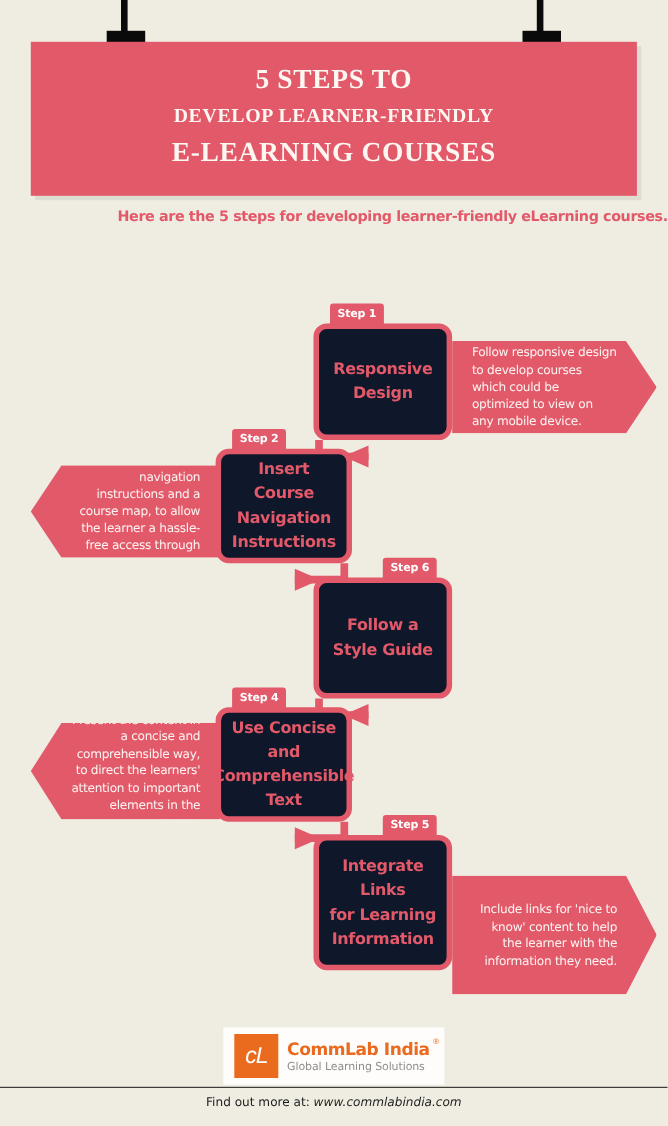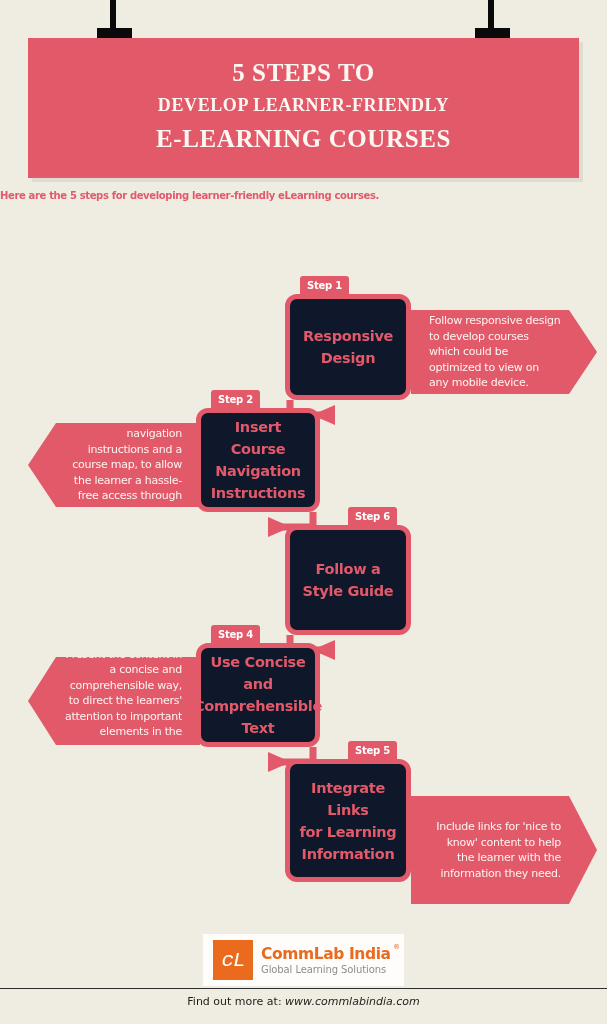--- a/index.html
+++ b/index.html
@@ -57,23 +57,23 @@
     line-height: 33px;
     letter-spacing: 0.6px;
   }
   #banner-title .ln { display: block; white-space: nowrap; }
   #banner-title .ln2 { font-size: 18px; }
 
   #subtitle {
     position: absolute;
     left: 0; right: 0;
     top: 190px;
-    text-align: left;
+    text-align: right;
     color: #e2596a;
-    font-size: 10px;
+    font-size: 13px;
     font-weight: bold;
     font-family: "DejaVu Sans", sans-serif;
     letter-spacing: -0.35px;
   }
 
   
   #flow { position: absolute; left: 0; top: 0; width: 607px; height: 1024px; }
   #flow-svg { position: absolute; left: 0; top: 0; }
 
   .step-box {
@@ -156,21 +156,21 @@
     box-sizing: border-box;
   }
   #logo-mark {
     width: 40px; height: 40px;
     background: #ea6a1e;
     display: flex; align-items: center; justify-content: center;
     flex: none;
   }
   #logo-mark-text {
     color: #ffffff;
-    font-family: Liberation Mono, monospace;
+    font-family: Liberation Sans, sans-serif;
     font-style: italic;
     font-size: 21px;
     letter-spacing: -1px;
   }
   #logo-words { margin-left: 8px; }
   #logo-name {
     color: #ea6a1e;
     font-family: "DejaVu Sans", sans-serif;
     font-size: 15.5px;
     font-weight: bold;

